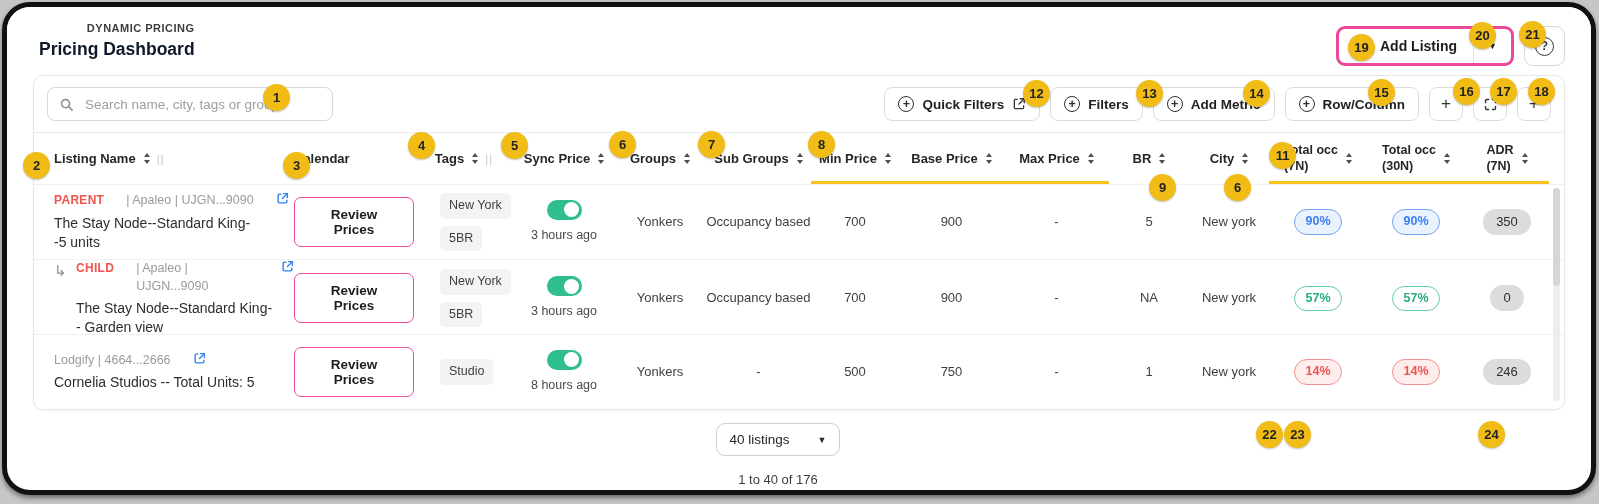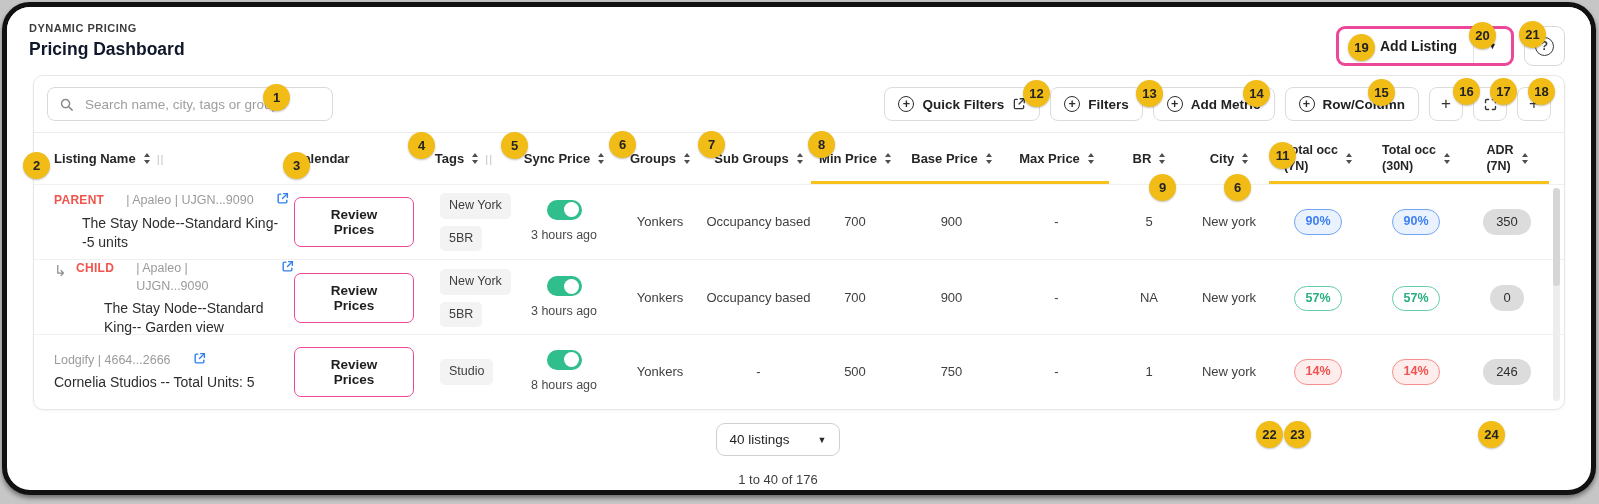--- a/index.html
+++ b/index.html
@@ -4,21 +4,21 @@
 <style>
   * { box-sizing: border-box; }
   html,body { margin:0; padding:0; width:1599px; height:504px; overflow:hidden;
               font-family:"Liberation Sans", sans-serif; background:#c6c6c6; }
   .window { position:absolute; left:2px; top:2px; right:3px; bottom:9px;
             background:#fff; border:5px solid #111; border-radius:28px;
             box-shadow:0 3px 5px rgba(0,0,0,.45); overflow:hidden; }
 
   
   .app-header { display:flex; justify-content:space-between; align-items:flex-start;
-                padding:15px 26px 9px 22px; background:#fff; }
+                padding:15px 26px 9px 32px; background:#fff;text-align:right; }
   .eyebrow { font-size:11px; font-weight:700; letter-spacing:.5px; color:#3d3d3d; }
   .page-title { font-size:17.5px; font-weight:700; color:#0f172a; margin-top:5px; }
   .header-actions { display:flex; gap:10px; margin-top:4px; }
   .split-btn { display:flex; border:3px solid #ec4899; border-radius:9px; background:#fff; overflow:hidden; cursor:pointer; }
   .split-main { display:flex; align-items:center; gap:9px; padding:9px 16px; font-weight:700; font-size:14px; color:#1d1d1d; }
   .split-arrow { display:flex; align-items:center; justify-content:center; width:38px;
                  border-left:1px solid #e3e3e3; font-size:9px; color:#1d1d1d; }
   .help-btn { width:41px; border:1px solid #d8d8d8; border-radius:9px; background:#fff;
               display:flex; align-items:center; justify-content:center; cursor:pointer; }
   .help-circle { width:19px; height:19px; border:1.5px solid #3a3a3a; border-radius:50%;
@@ -64,21 +64,21 @@
   .cell { display:flex; align-items:center; justify-content:center; text-align:center; line-height:1.4; }
   .cell.left { justify-content:flex-start; text-align:left; }
 
   .listing-cell { position:relative; }
   .listing-cell.indent { padding-left:22px; }
   .child-arrow { position:absolute; left:0; top:0; color:#8f8f8f; font-size:15px; }
   .meta { display:flex; align-items:flex-start; gap:22px; font-size:12.5px; color:#9b9b9b; }
   .type-label { color:#F0544C; font-weight:700; font-size:12px; letter-spacing:.3px; }
   .ext-link { color:#2F80ED; display:inline-flex; cursor:pointer; }
   .listing-name { margin-top:4px; font-size:14px; color:#2d2d2d; line-height:1.35; }
-  .nw200 { max-width:200px;margin-left:28px; } .nw240 { max-width:240px; }
+  .nw200 { max-width:200px; } .nw240 { max-width:240px; }
 
   .review-btn { border:1px solid #ec4899; border-radius:7px; background:#fff; padding:9px 14px;
                 font-size:13.5px; font-weight:700; color:#1e1e1e; cursor:pointer;
                 font-family:"Liberation Sans", sans-serif; }
   .chips { display:flex; flex-direction:column; gap:7px; align-items:flex-start; padding-left:26px; width:100%; }
   .chip { background:#f3f3f3; border-radius:5px; padding:4px 9px; font-size:12.5px; color:#3e3e3e; }
 
   .sync { display:flex; flex-direction:column; align-items:center; gap:7px; }
   .toggle { width:35px; height:20px; border-radius:11px; background:#2FBE8C; position:relative; cursor:pointer; }
   .toggle::after { content:""; position:absolute; right:2.5px; top:2.5px; width:15px; height:15px;

